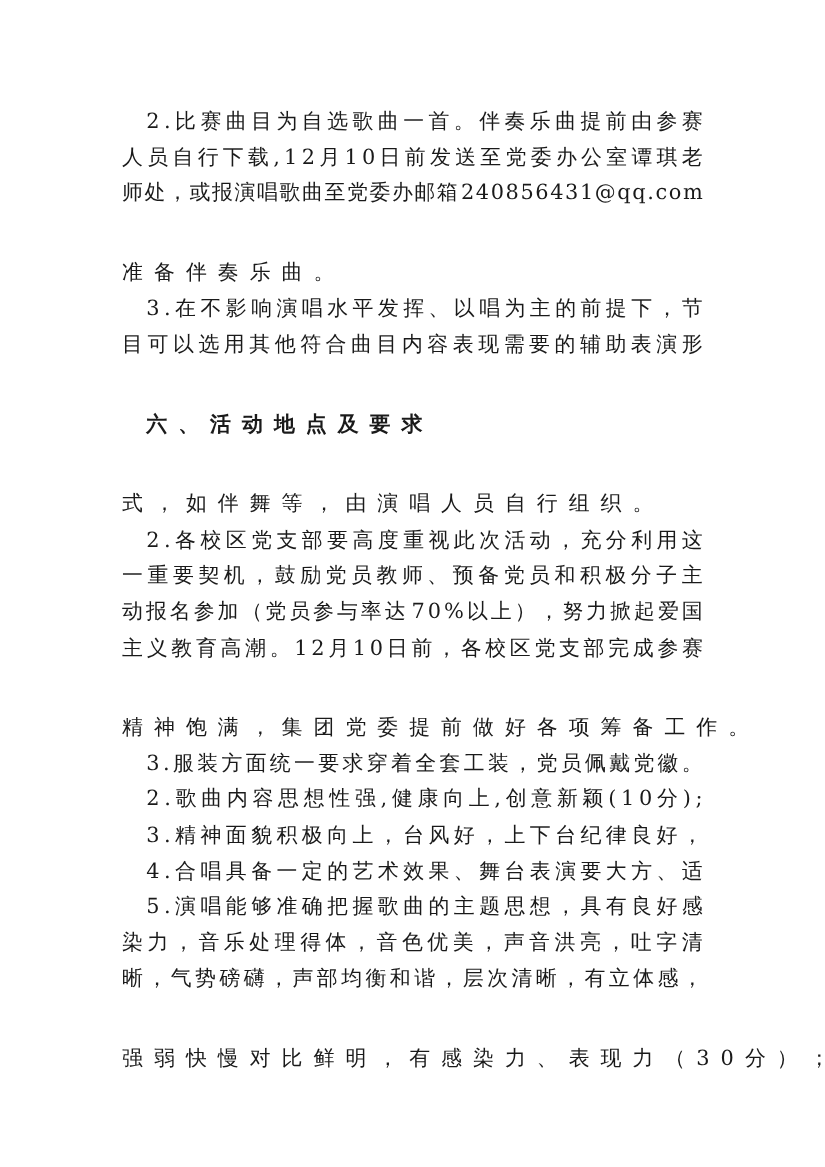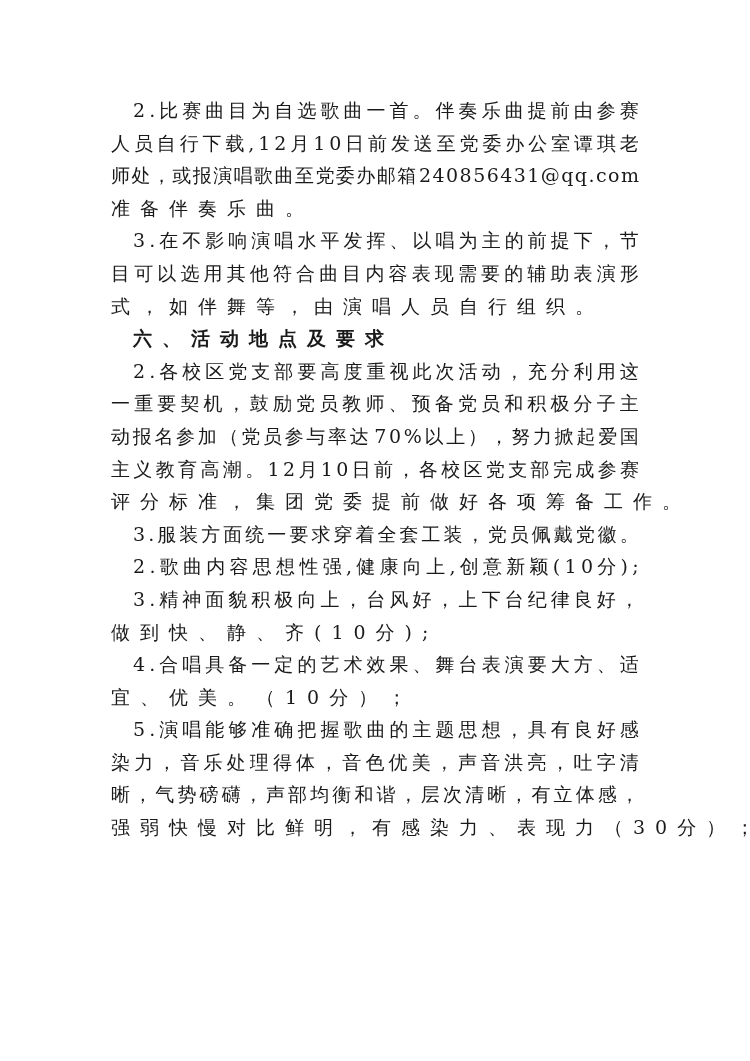--- a/index.html
+++ b/index.html
@@ -7,21 +7,21 @@
   .page {
     position: absolute; left: 111px; top: 94px; width: 528px;
     font-family: "DejaVu Serif", "Liberation Serif", serif;
     font-size: 19px; color: #1a1a1a;
   }
   .line {
     height: 32.6px; line-height: 32.6px; white-space: nowrap;
     text-align: justify; text-align-last: justify;
     letter-spacing: 1px;
   }
-  .line.last { text-align-last: left; letter-spacing: 10px; }
+  .line.last { text-align-last: left; letter-spacing: 10px; margin-top: 40px; }
   .indent { padding-left: 22px; }
   .heading { font-weight: bold; }
 </style>
 </head>
 <body>
 
 <div class="page" id="page">
     <div class="line indent" style="display: flex; justify-content: space-between; letter-spacing: 0px;">
       <span>2</span>
       <span>.</span>
@@ -152,22 +152,22 @@
       <span>现</span>
       <span>需</span>
       <span>要</span>
       <span>的</span>
       <span>辅</span>
       <span>助</span>
       <span>表</span>
       <span>演</span>
       <span>形</span>
     </div>
+    <div class="line indent last heading">六、活动地点及要求</div>
     <div class="line last">式，如伴舞等，由演唱人员自行组织。</div>
-    <div class="line indent last heading">六、活动地点及要求</div>
     <div class="line indent" style="display: flex; justify-content: space-between; letter-spacing: 0px;">
       <span>2</span>
       <span>.</span>
       <span>各</span>
       <span>校</span>
       <span>区</span>
       <span>党</span>
       <span>支</span>
       <span>部</span>
       <span>要</span>
@@ -259,21 +259,21 @@
       <span>校</span>
       <span>区</span>
       <span>党</span>
       <span>支</span>
       <span>部</span>
       <span>完</span>
       <span>成</span>
       <span>参</span>
       <span>赛</span>
     </div>
-    <div class="line last">评分标准，集团党委提前做好各项筹备工作。</div>
+    <div class="line last">精神饱满，集团党委提前做好各项筹备工作。</div>
     <div class="line indent" style="display: flex; justify-content: space-between; letter-spacing: 0px;">
       <span>3</span>
       <span>.</span>
       <span>服</span>
       <span>装</span>
       <span>方</span>
       <span>面</span>
       <span>统</span>
       <span>一</span>
       <span>要</span>
@@ -339,21 +339,20 @@
       <span>，</span>
       <span>上</span>
       <span>下</span>
       <span>台</span>
       <span>纪</span>
       <span>律</span>
       <span>良</span>
       <span>好</span>
       <span>，</span>
     </div>
-    <div class="line last">做到快、静、齐(10分);</div>
     <div class="line indent" style="display: flex; justify-content: space-between; letter-spacing: 0px;">
       <span>4</span>
       <span>.</span>
       <span>合</span>
       <span>唱</span>
       <span>具</span>
       <span>备</span>
       <span>一</span>
       <span>定</span>
       <span>的</span>
@@ -365,21 +364,20 @@
       <span>舞</span>
       <span>台</span>
       <span>表</span>
       <span>演</span>
       <span>要</span>
       <span>大</span>
       <span>方</span>
       <span>、</span>
       <span>适</span>
     </div>
-    <div class="line last">宜、优美。（10分）；</div>
     <div class="line indent" style="display: flex; justify-content: space-between; letter-spacing: 0px;">
       <span>5</span>
       <span>.</span>
       <span>演</span>
       <span>唱</span>
       <span>能</span>
       <span>够</span>
       <span>准</span>
       <span>确</span>
       <span>把</span>

